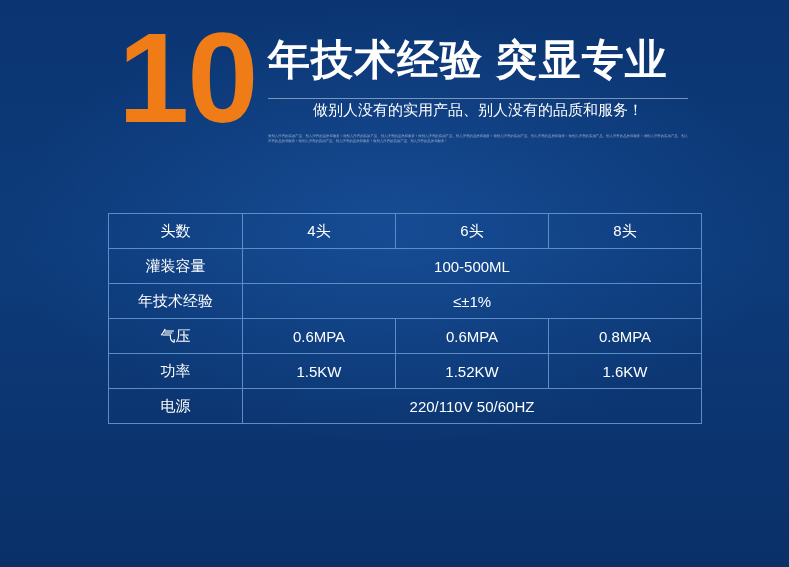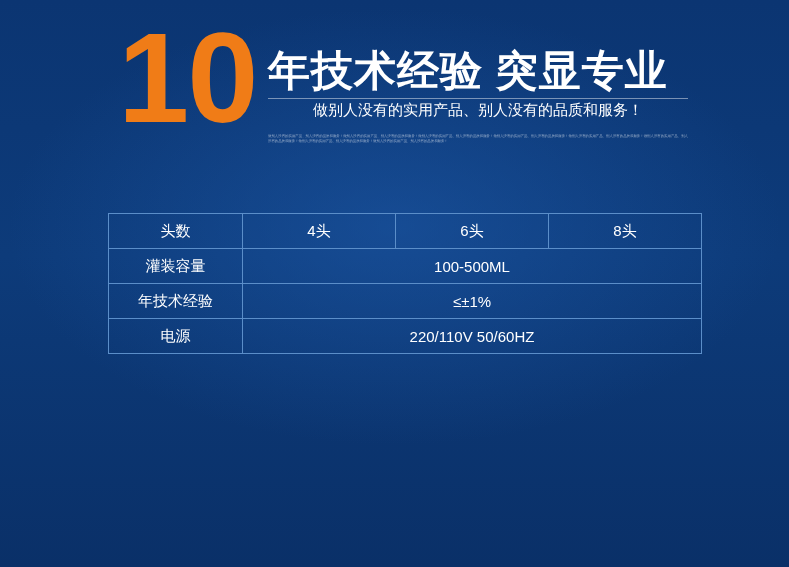--- a/index.html
+++ b/index.html
@@ -52,21 +52,20 @@
   .headline {
     position: absolute;
     left: 268px;
     top: 18px;
     font-size: 42px;
     line-height: 52px;
     font-weight: bold;
     color: #ffffff;
     letter-spacing: 1px;
     white-space: nowrap;
-    margin-top: 11px;
   }
   .subline-wrap {
     position: absolute;
     left: 268px;
     top: 82px;
     width: 420px;
     border-top: 1px solid rgba(255,255,255,0.45);
     padding-top: 1px;
   }
   .subline {
@@ -152,21 +151,33 @@
         <tr>
           <td class="label">灌装容量</td>
           <td colspan="3">100-500ML</td>
         </tr>
 
         <tr>
           <td class="label">年技术经验</td>
           <td colspan="3">≤±1%</td>
         </tr>
 
+        <tr>
+          <td class="label">气压</td>
+          <td class="c1">0.6MPA</td>
+          <td class="c2">0.6MPA</td>
+          <td class="c3">0.8MPA</td>
+        </tr>
 
+        <tr>
+          <td class="label">功率</td>
+          <td class="c1">1.5KW</td>
+          <td class="c2">1.52KW</td>
+          <td class="c3">1.6KW</td>
+        </tr>
 
         <tr>
           <td class="label">电源</td>
           <td colspan="3">220/110V 50/60HZ</td>
         </tr>
 
       </tbody>
     </table>
   </div>
 

